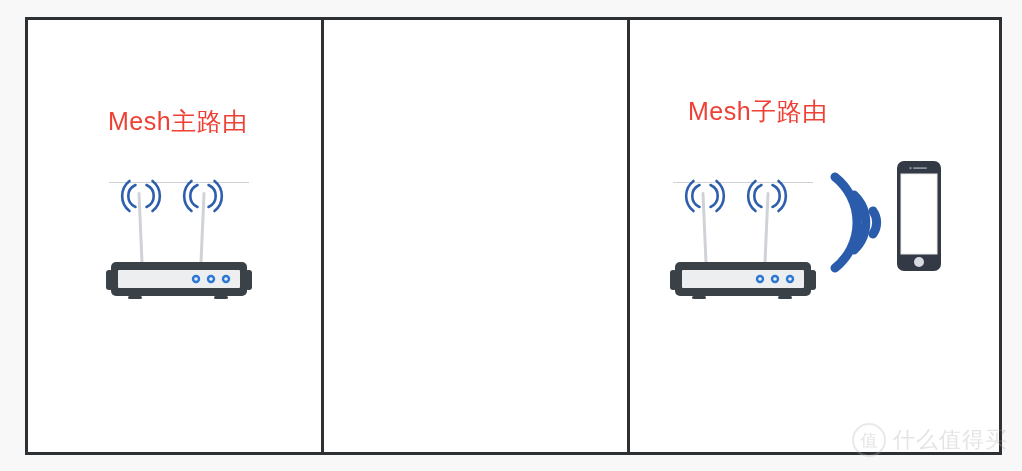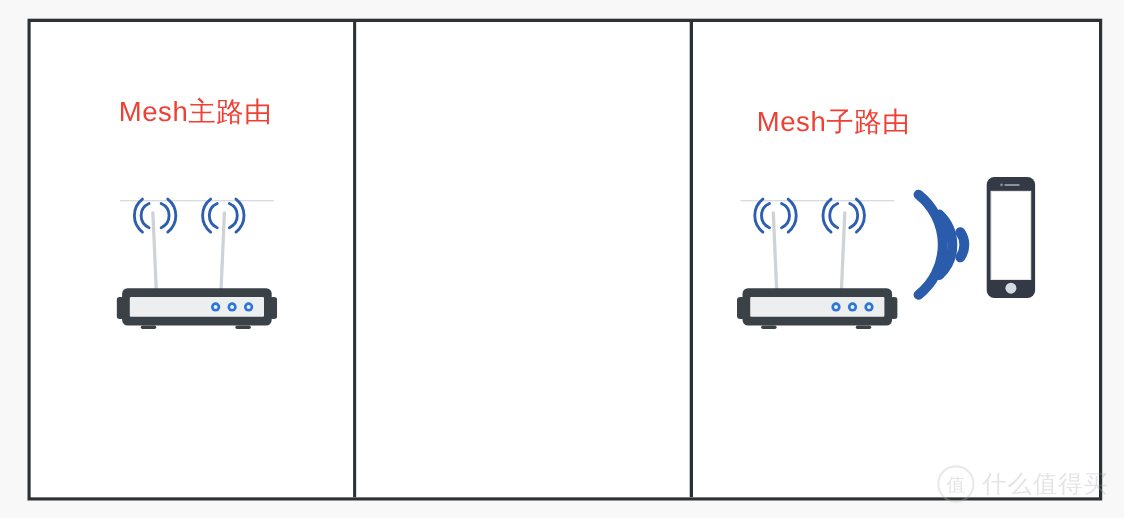--- a/index.html
+++ b/index.html
@@ -48,21 +48,21 @@
   
   .panel-label {
     position: absolute;
     color: #ee4035;
     font-size: 25px;
     line-height: 1.1;
     white-space: nowrap;
     letter-spacing: 0.5px;
     font-weight: 400;
   }
-  #label-main-router { left: 80px; top: 69px; }
+  #label-main-router { left: 80px; top: 88px; }
   #label-sub-router  { left: 58px; top: 78px; }
 
   
   .router-graphic {
     position: absolute;
     width: 150px;
     height: 140px;
   }
   #router-main { left: 76px; top: 152px; }
   #router-sub  { left: 38px; top: 152px; }

